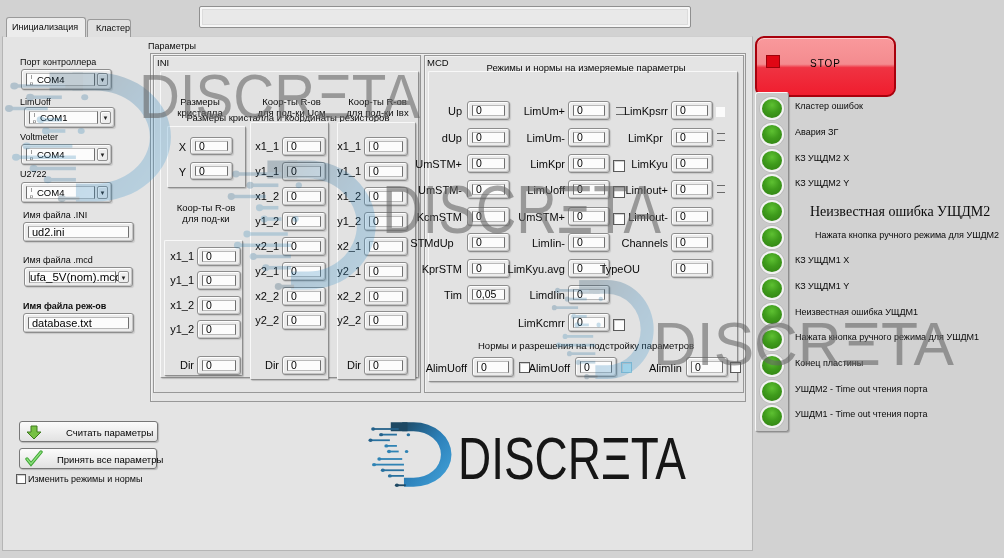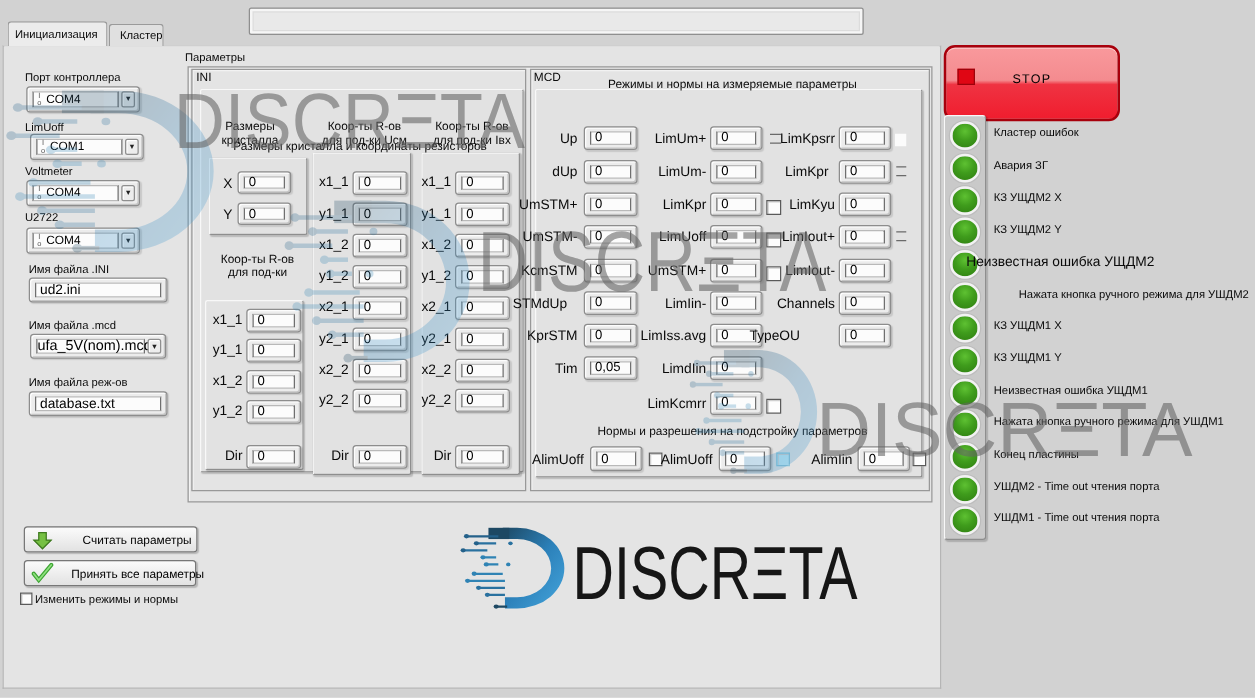--- a/index.html
+++ b/index.html
@@ -45,21 +45,21 @@
   </div>
 <div class="lb" style="font-size:9px;top:210px;color:#0a0a0a;left:23px;">Имя файла .INI</div>
 <div class="nf" style="left:23px;top:222px;width:111px;height:20px">
     <div class="nfi" style="font-size:11px">ud2.ini</div>
   </div>
 <div class="lb" style="font-size:9px;top:255px;color:#0a0a0a;left:23px;">Имя файла .mcd</div>
 <div class="nf" style="left:24px;top:267px;width:109px;height:20px">
     <div class="nfi" style="right:16px;font-size:11.5px;padding-left:0px">ufa_5V(nom).mcd</div>
     <div style="position:absolute;right:3px;top:3px;width:11px;bottom:3px;background:#ededed;border:1px solid #8f8f8f;border-radius:2px;box-shadow:inset 1px 1px 0 #fff;font-size:6px;color:#222;text-align:center;line-height:12px">▼</div>
   </div>
-<div class="lb" style="font-size:9px;top:301px;color:#0a0a0a;left:23px;">Имя файла реж-ов</div>
+<div class="lb" style="font-size:9px;top:301px;color:#0a0a0a;left:23px;font-weight:bold;">Имя файла реж-ов</div>
 <div class="nf" style="left:23px;top:313px;width:111px;height:20px">
     <div class="nfi" style="font-size:11px">database.txt</div>
   </div>
 <div style="position:absolute;left:19px;top:421px;width:139px;height:21px;background:linear-gradient(#fbfbfb,#e2e2e2);border:1px solid #777;border-radius:3px;box-shadow:1px 1px 1px rgba(0,0,0,.2)">
     <svg width="16" height="15" viewBox="0 0 16 15" style="position:absolute;left:6px;top:3px">
       <path d="M5,1 h6 v6 h4 l-7,7 -7,-7 h4 z" fill="#76c043" stroke="#3e7a1e" stroke-width="1"></path>
     </svg>
 <div class="lb" style="left:46px;top:5px;font-size:9.5px">Считать параметры</div>
   </div>
 <div style="position:absolute;left:19px;top:448px;width:138px;height:21px;background:linear-gradient(#fbfbfb,#e2e2e2);border:1px solid #777;border-radius:3px;box-shadow:1px 1px 1px rgba(0,0,0,.2)">
@@ -242,21 +242,21 @@
 <div class="cb" style="left:613px;top:186px;width:12px;height:12px"></div>
 <div class="lb" style="font-size:11px;top:211px;color:#0a0a0a;left:503px;width:62px;text-align:right;">UmSTM+</div>
 <div class="nf" style="left:568px;top:207px;width:42px;height:19px">
     <div class="nfi" style="font-size:10.5px">0</div>
   </div>
 <div class="cb" style="left:613px;top:213px;width:12px;height:12px"></div>
 <div class="lb" style="font-size:11px;top:237px;color:#0a0a0a;left:503px;width:62px;text-align:right;">LimIin-</div>
 <div class="nf" style="left:568px;top:233px;width:42px;height:19px">
     <div class="nfi" style="font-size:10.5px">0</div>
   </div>
-<div class="lb" style="font-size:11px;top:263px;color:#0a0a0a;left:503px;width:62px;text-align:right;">LimIss.avg</div>
+<div class="lb" style="font-size:11px;top:263px;color:#0a0a0a;left:503px;width:62px;text-align:right;">LimKyu.avg</div>
 <div class="nf" style="left:568px;top:259px;width:42px;height:19px">
     <div class="nfi" style="font-size:10.5px">0</div>
   </div>
 <div class="lb" style="font-size:11px;top:289px;color:#0a0a0a;left:503px;width:62px;text-align:right;">LimdIin</div>
 <div class="nf" style="left:568px;top:285px;width:42px;height:19px">
     <div class="nfi" style="font-size:10.5px">0</div>
   </div>
 <div class="lb" style="font-size:11px;top:317px;color:#0a0a0a;left:503px;width:62px;text-align:right;">LimKcmrr</div>
 <div class="nf" style="left:568px;top:313px;width:42px;height:19px">
     <div class="nfi" style="font-size:10.5px">0</div>
@@ -328,21 +328,21 @@
  background:radial-gradient(circle at 50% 32%,#5ec132 0%,#3f9c1c 45%,#2e7d11 100%);
  border:2px solid #f2f2f2;box-shadow:0 0 0 1px #bdbdbd"></div>
 <div class="lb" style="font-size:9px;top:152.7px;color:#0a0a0a;left:795px;">КЗ УЩДМ2 X</div>
 <div style="position:absolute;left:760px;top:174.3px;width:24px;height:23px;border-radius:50%;
  background:radial-gradient(circle at 50% 32%,#5ec132 0%,#3f9c1c 45%,#2e7d11 100%);
  border:2px solid #f2f2f2;box-shadow:0 0 0 1px #bdbdbd"></div>
 <div class="lb" style="font-size:9px;top:178.35px;color:#0a0a0a;left:795px;">КЗ УЩДМ2 Y</div>
 <div style="position:absolute;left:760px;top:200.0px;width:24px;height:23px;border-radius:50%;
  background:radial-gradient(circle at 50% 32%,#5ec132 0%,#3f9c1c 45%,#2e7d11 100%);
  border:2px solid #f2f2f2;box-shadow:0 0 0 1px #bdbdbd"></div>
-<div class="lb" style="font-size:11px;top:204.0px;color:#0a0a0a;left:773px;">Неизвестная ошибка УЩДМ2</div>
+<div class="lb" style="font-size:14px;top:204.0px;color:#0a0a0a;left:810px;font-family:Liberation Serif, serif;">Неизвестная ошибка УЩДМ2</div>
 <div style="position:absolute;left:760px;top:225.7px;width:24px;height:23px;border-radius:50%;
  background:radial-gradient(circle at 50% 32%,#5ec132 0%,#3f9c1c 45%,#2e7d11 100%);
  border:2px solid #f2f2f2;box-shadow:0 0 0 1px #bdbdbd"></div>
 <div class="lb" style="font-size:9px;top:229.65px;color:#0a0a0a;left:795px;padding-left:20px;">Нажата кнопка ручного режима для УШДМ2</div>
 <div style="position:absolute;left:760px;top:251.3px;width:24px;height:23px;border-radius:50%;
  background:radial-gradient(circle at 50% 32%,#5ec132 0%,#3f9c1c 45%,#2e7d11 100%);
  border:2px solid #f2f2f2;box-shadow:0 0 0 1px #bdbdbd"></div>
 <div class="lb" style="font-size:9px;top:255.29999999999998px;color:#0a0a0a;left:795px;">КЗ УЩДМ1 X</div>
 <div style="position:absolute;left:760px;top:276.9px;width:24px;height:23px;border-radius:50%;
  background:radial-gradient(circle at 50% 32%,#5ec132 0%,#3f9c1c 45%,#2e7d11 100%);

